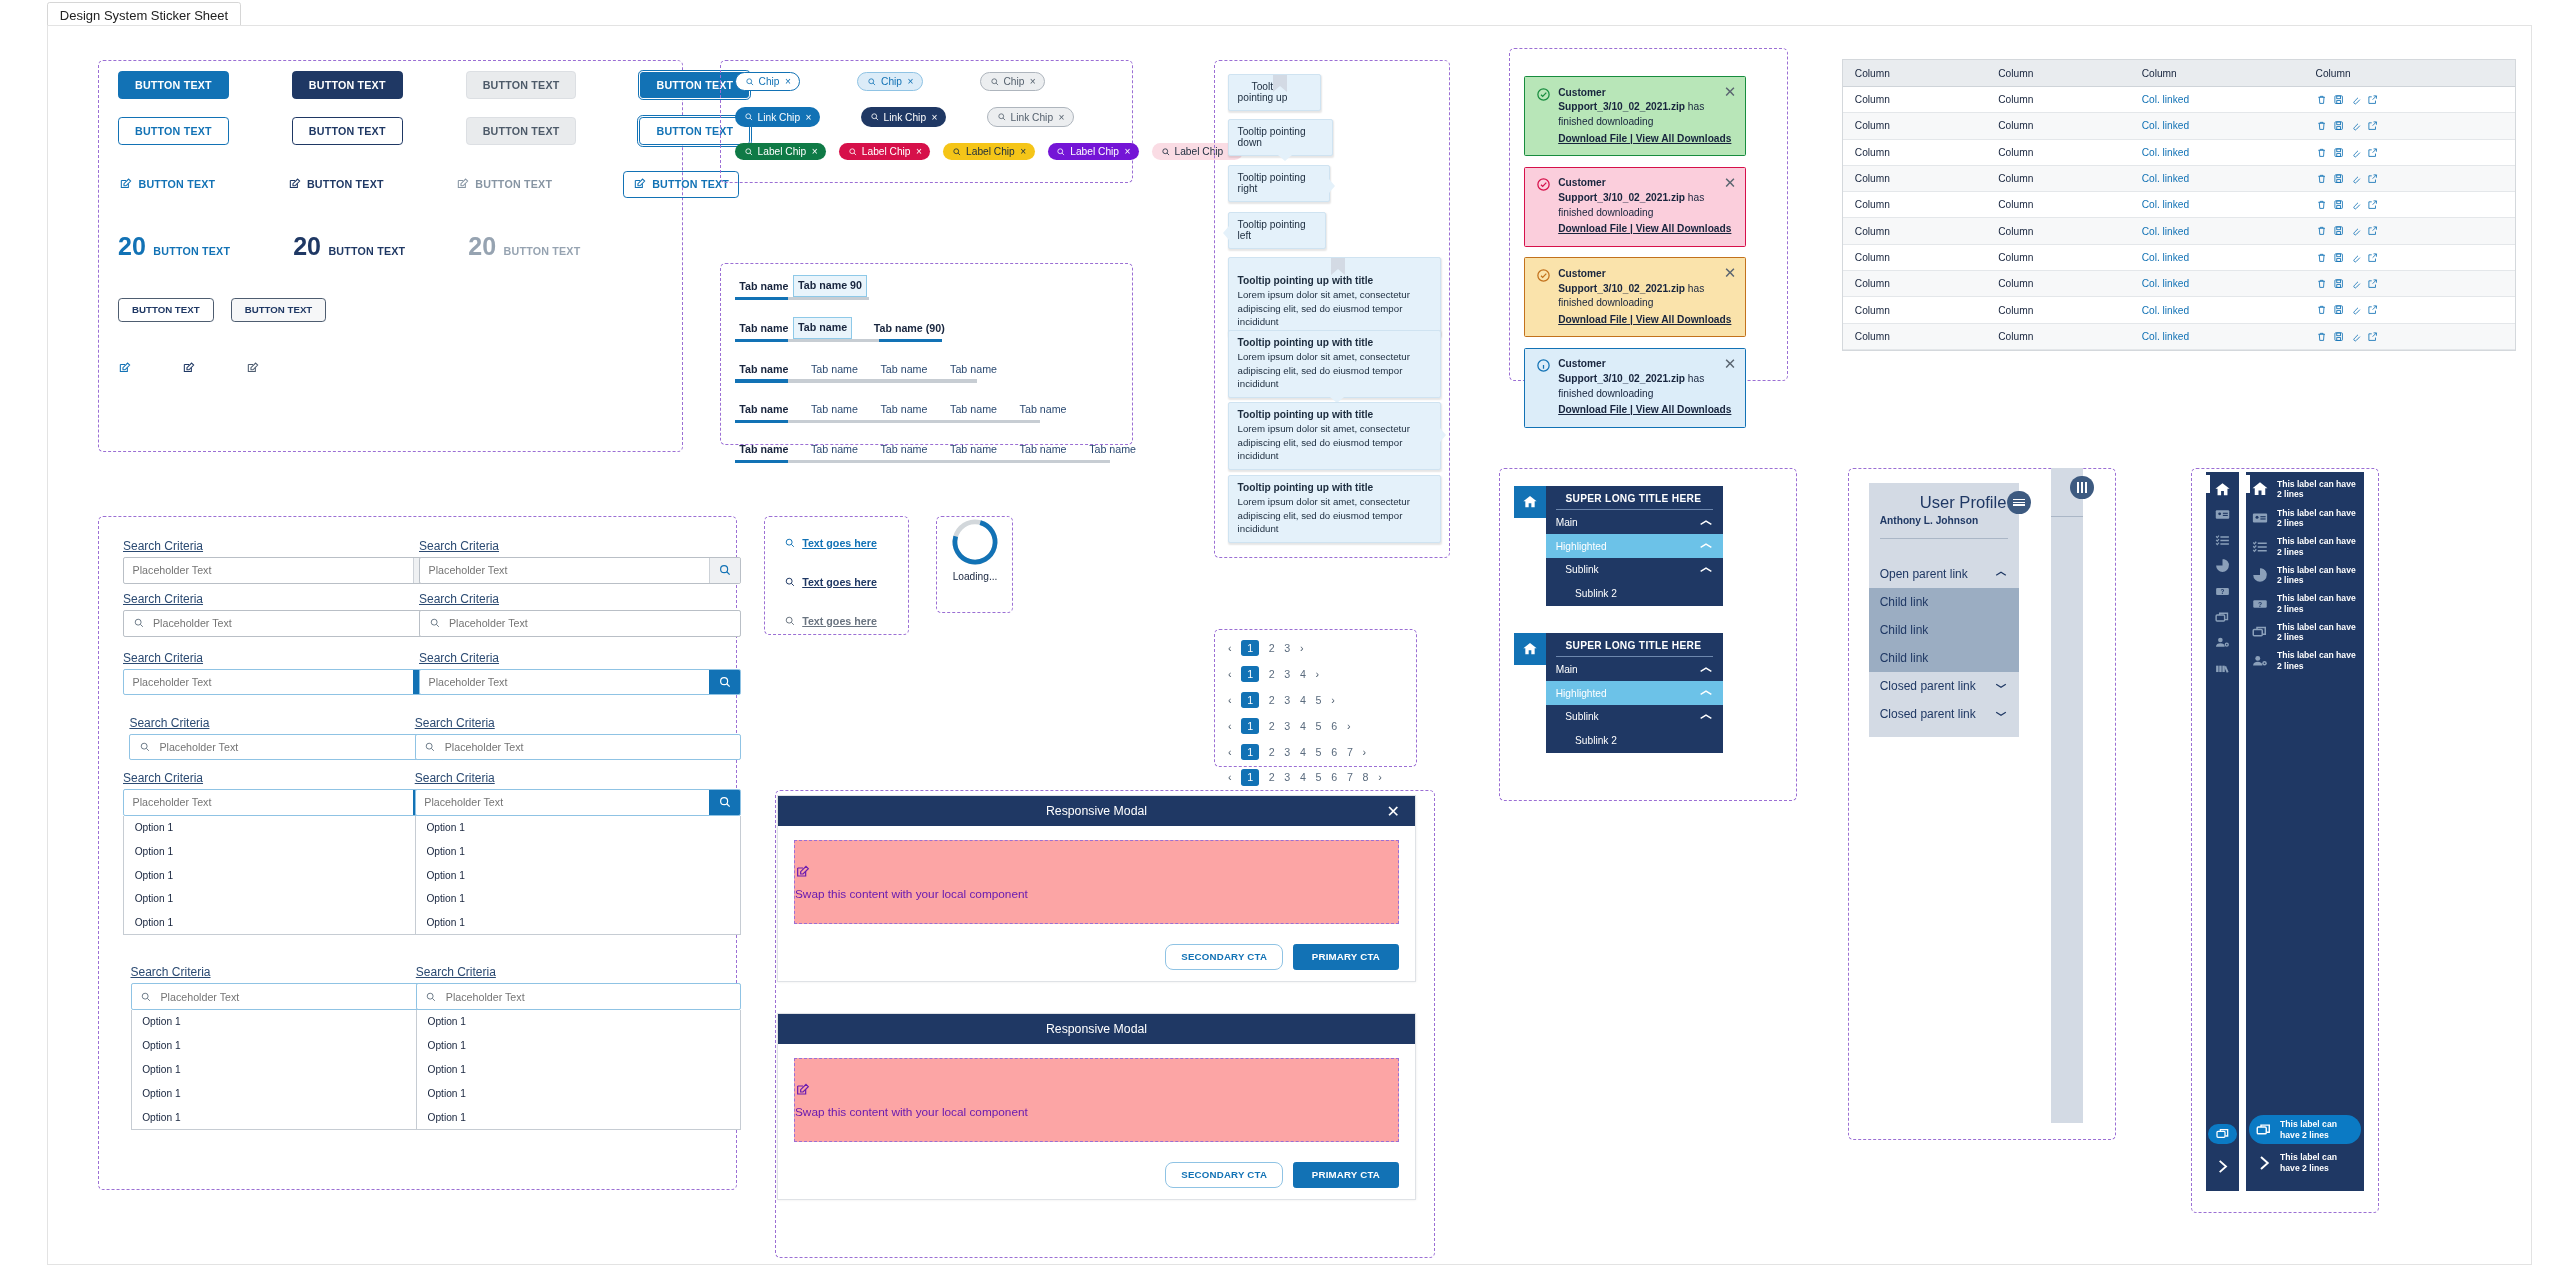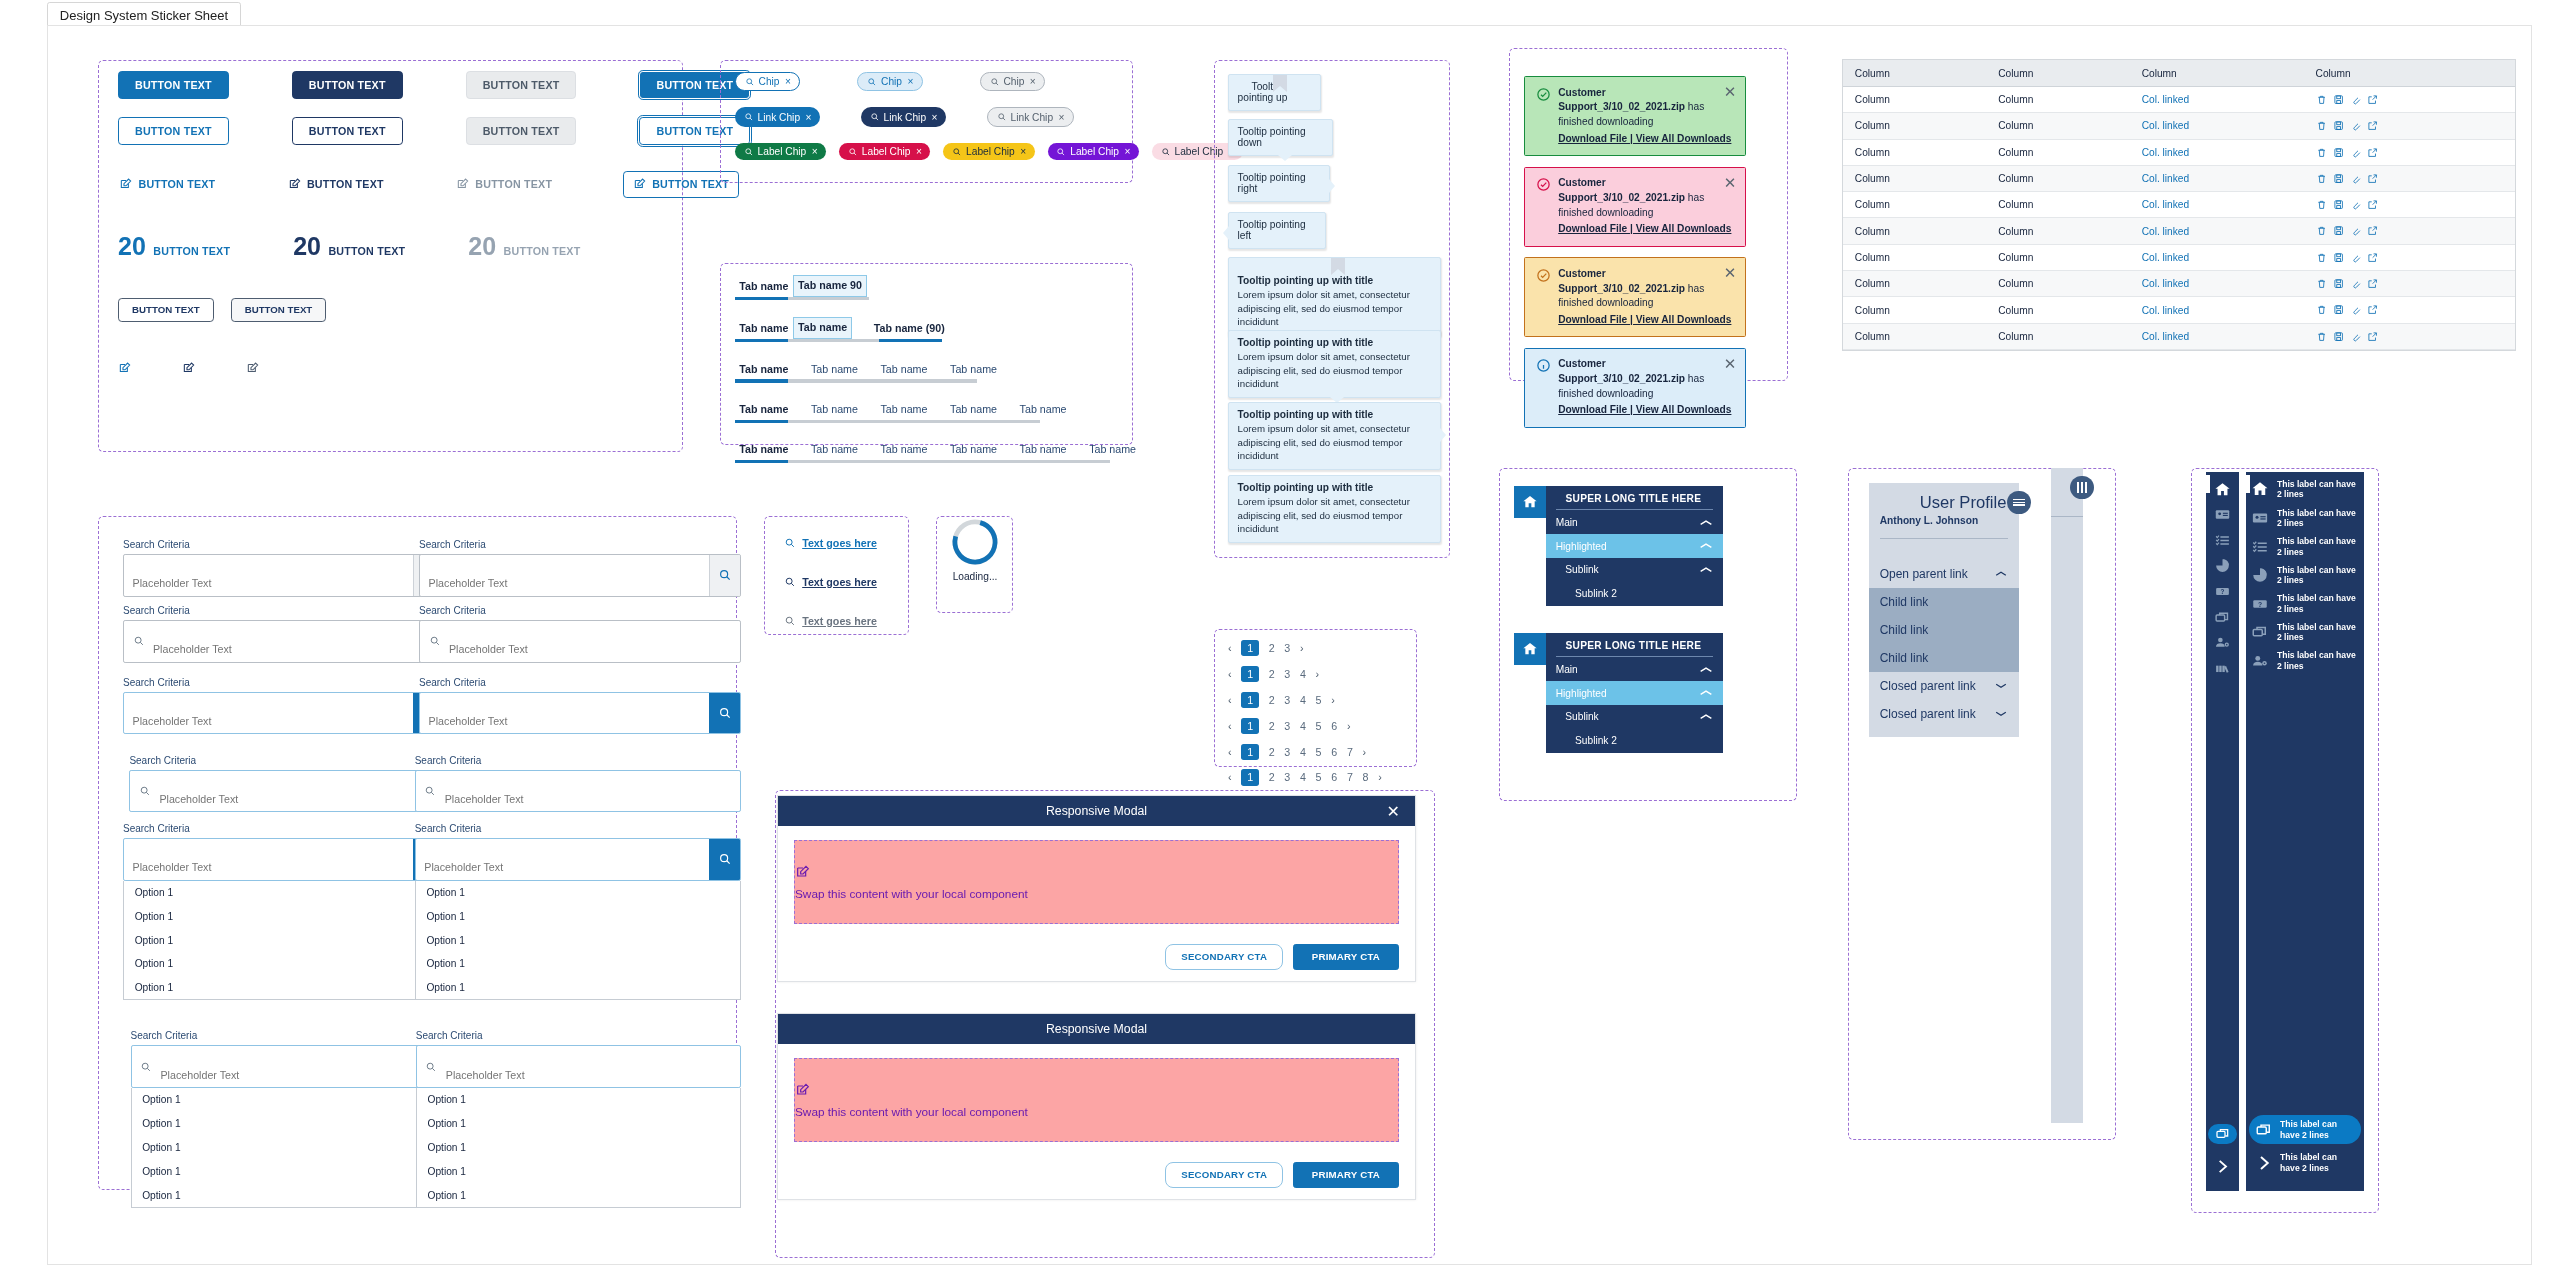--- a/index.html
+++ b/index.html
@@ -89,26 +89,26 @@
   .tbl th{ background:#e9ecef; text-align:left; font-weight:normal;
     padding:7.5px 11.8px; border-bottom:0.5px solid #cfd4d9; }
   .tbl td{ padding:7px 11.8px; border-bottom:0.5px solid #e4e7ea; }
   .tbl tr:nth-child(even) td{ background:#f7f8f9; }
   .tbl .linked{ color:#1272b5; }
   .tbl .acts{ display:flex; gap:5.9px; }
   .tbl .acts svg{ width:11.3px; height:11.3px; }
 
   
   .fld{ margin-bottom:3.2px; }
-  .fld .cap{ font-size:10px; color:#2b4a72; margin-bottom:3.8px; display:block; }
+  .fld .cap{ font-size:12px; color:#2b4a72; margin-bottom:3.8px; display:block;text-decoration:underline; }
   .ibox{ display:flex; align-items:stretch; border:0.5px solid #b9bfc6;
     border-radius:2.1px; overflow:hidden; background:#fff; }
   .ibox.blue{ border-color:#8fc3e4; }
   .ibox input{ flex:1; border:none; outline:none; font-size:10.7px; color:#5e6a78;
-    padding:6.4px 8.6px; font-family:"Liberation Sans", sans-serif; background:transparent;margin-top:16px; }
+    padding:6.4px 8.6px; font-family:"Liberation Sans", sans-serif; background:transparent; }
   .ibox .sbtn{ width:31px; display:flex; align-items:center; justify-content:center;
     background:#eff1f3; border-left:0.5px solid #cdd2d8; }
   .ibox .sbtn.solid{ background:#1272b5; border-left:none; }
   .ibox .sbtn svg{ width:14px; height:14px; }
   .ibox .lead{ display:flex; align-items:center; padding-left:8.6px; }
   .ibox .lead svg{ width:11.8px; height:11.8px; }
   .opts{ border:0.5px solid #c6ccd3; border-top:none; background:#fff; }
   .opts div{ padding:6.4px 10.7px; font-size:10.2px; color:#17243d; }
 
   .txtlink{ display:flex; align-items:center; gap:6.4px; font-size:10.7px;

